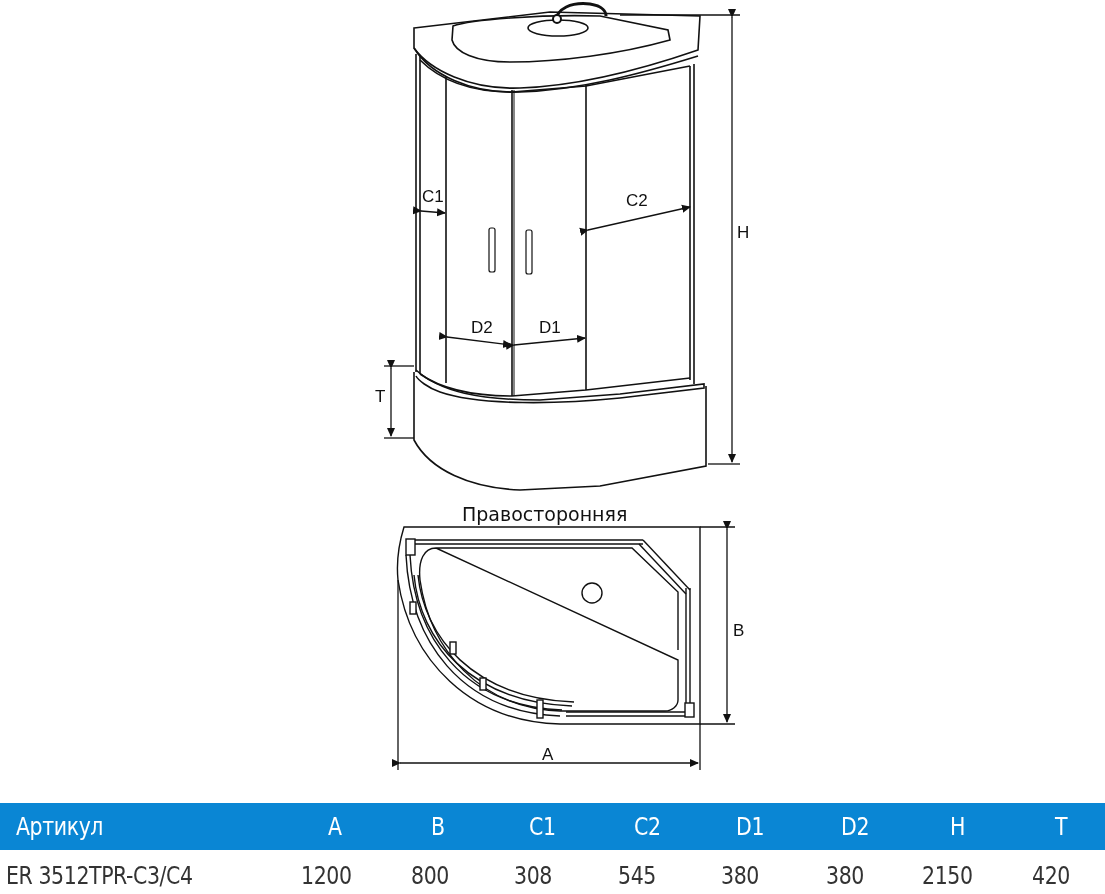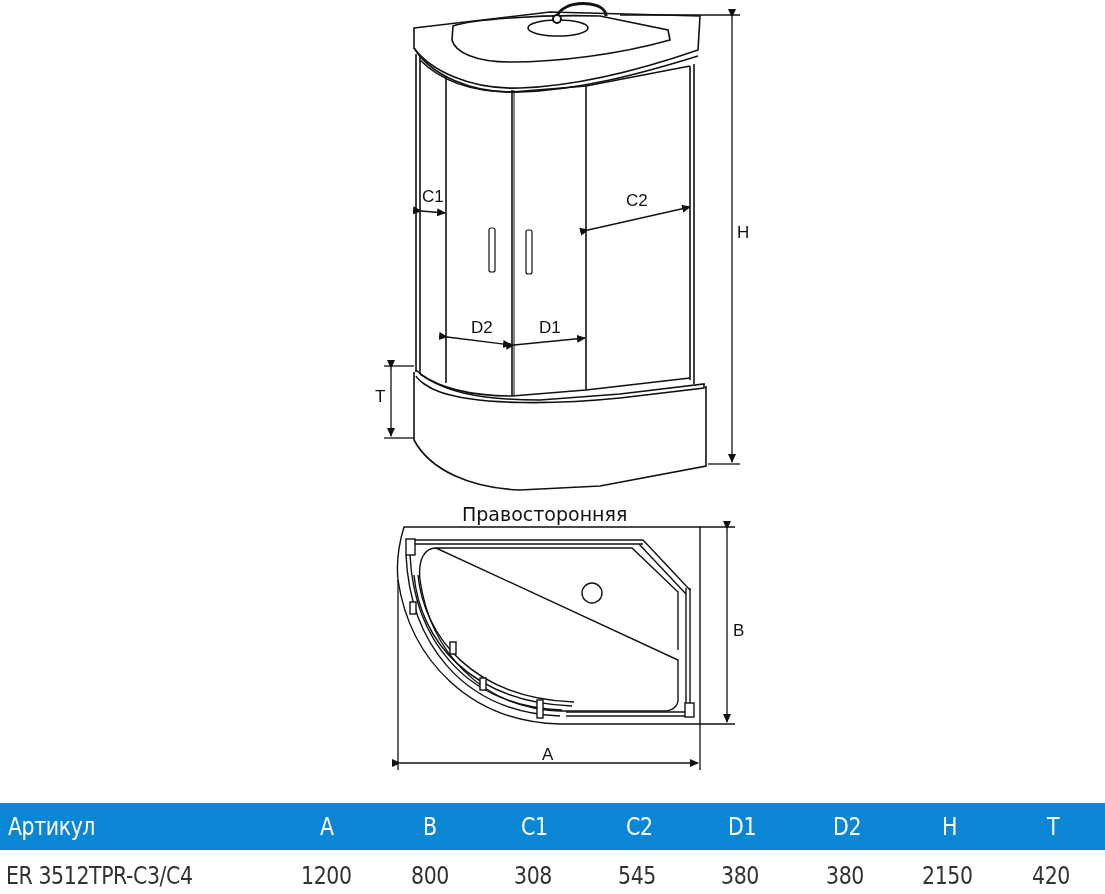--- a/index.html
+++ b/index.html
@@ -116,21 +116,21 @@
     <line x1="727" y1="529" x2="727" y2="722" marker-start="url(#arr)" marker-end="url(#arr)"></line>
     <line x1="398" y1="580" x2="398" y2="770"></line>
     <line x1="700" y1="724" x2="700" y2="770"></line>
     <line x1="400" y1="763" x2="698" y2="763" marker-start="url(#arr)" marker-end="url(#arr)"></line>
   </g>
   <text class="lbl" x="733" y="636">B</text>
   <text class="lbl" x="542" y="760">A</text>
 </svg>
 
 <div class="spec-table">
-  <div class="spec-header" style="background: rgb(10, 134, 212);">
+  <div class="spec-header" style="background: rgb(10, 134, 212); padding-left: 8px;">
     <div class="row-wrap">
       <span class="cell" style="left:8px;top:11px">Артикул</span>
       <span class="cell" style="left:320px;top:11px">A</span>
       <span class="cell" style="left:423px;top:11px">B</span>
       <span class="cell" style="left:521px;top:11px">C1</span>
       <span class="cell" style="left:626px;top:11px">C2</span>
       <span class="cell" style="left:728px;top:11px">D1</span>
       <span class="cell" style="left:833px;top:11px">D2</span>
       <span class="cell" style="left:942px;top:11px">H</span>
       <span class="cell" style="left:1047px;top:11px">T</span>

